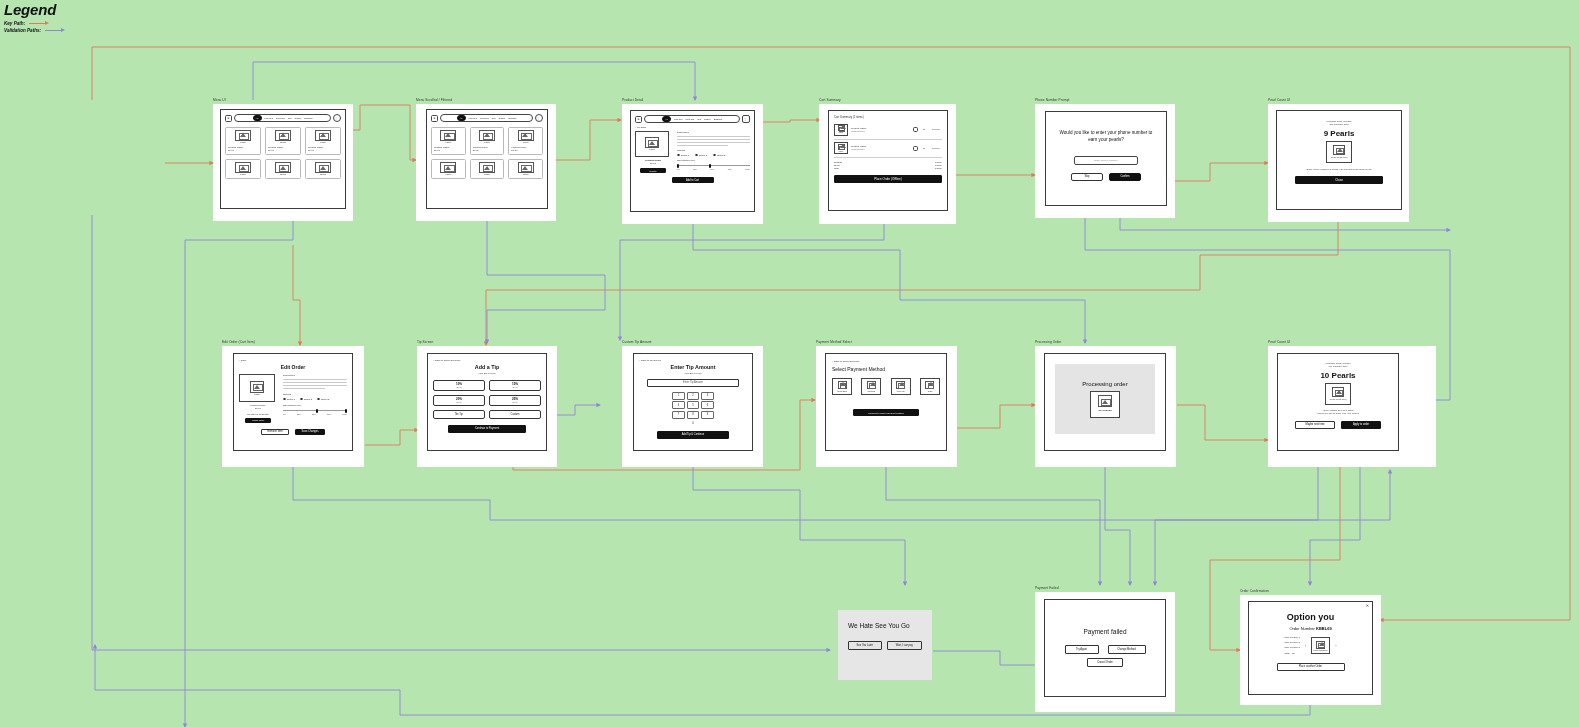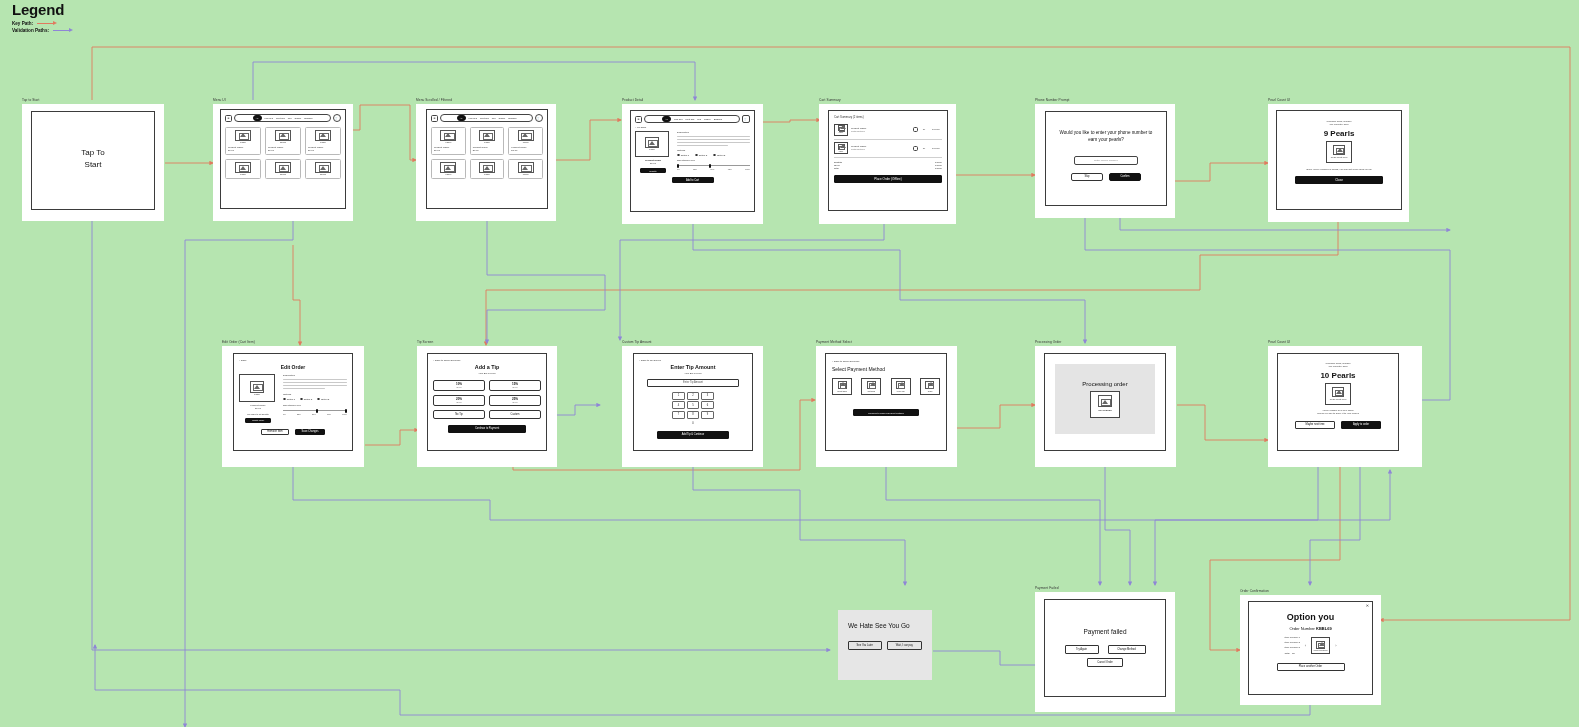--- a/index.html
+++ b/index.html
@@ -7,21 +7,21 @@
     width:1579px;height:727px;
     background:#b6e5b0;
     font-family:"Liberation Sans", sans-serif;
     overflow:hidden;
     position:relative;
   }
   #canvas{position:absolute;inset:0;}
   svg.wires{position:absolute;left:0;top:0;width:1579px;height:727px;pointer-events:none;}
 
   
-  .legend{position:absolute;left:12px;top:2px;z-index:5;}
+  .legend{position:absolute;left:4px;top:2px;z-index:5;font-style:italic;}
   .legend-title{font-size:15px;font-weight:bold;color:#111;letter-spacing:-.2px;line-height:1.1;}
   .legend-row{display:flex;align-items:center;gap:4px;margin-top:2px;}
   .legend-label{font-size:4.6px;color:#111;font-weight:bold;}
   .legend-arrow{width:20px;height:5px;position:relative;}
   .legend-arrow i{position:absolute;left:0;top:2px;width:16px;height:1px;display:block;}
   .legend-arrow b{position:absolute;right:0;top:0px;width:0;height:0;border-top:2.3px solid transparent;border-bottom:2.3px solid transparent;border-left:4px solid;}
 
   
   .frame{position:absolute;}
   .frame-label{font-size:3.2px;color:#333;line-height:1;margin-bottom:1.5px;white-space:nowrap;letter-spacing:.1px;}
@@ -125,31 +125,20 @@
         <path d="M886,462 L886,500 L1100,500 L1100,585"></path>
         <path d="M1105,462 L1105,530 L1130,530 L1130,585"></path>
         <path d="M1318,462 L1318,520 L1155,520 L1155,585"></path>
         <path d="M1360,462 L1360,540 L1310,540 L1310,585"></path>
         <path d="M933,651 L1000,651 L1000,665 L1045,665"></path>
         <path d="M1310,700 L1310,715 L400,715 L400,690 L95,690 L95,645"></path>
       </g>
     </g>
   </svg>
 
-  <div class="frame" style="left:22px;top:99px;width:142px;height:117px;">
-    <div class="frame-label">Tap to Start</div>
-    <div class="frame-body">
-      <div class="screen" style="left:9px;top:12px;width:124px;height:99px;">
-        <div style="position:absolute;left:0;right:0;top:36px;">
-          <div class="ttl" style="font-size:8px;">Tap To</div>
-          <div class="ttl" style="font-size:8px;margin-top:3px;">Start</div>
-        </div>
-      </div>
-    </div>
-  </div>
 
   <div class="frame" style="left:213px;top:99px;width:140px;height:117px;">
     <div class="frame-label">Menu UI</div>
     <div class="frame-body">
       <div class="screen" style="left:7px;top:10px;width:126px;height:100px;padding:4px;">
         <div class="hdr">
           <div class="sq" style="width:7px;height:7px;">☰</div>
           <div class="pill" style="flex:1;height:8px;gap:3px;padding:0 2px;">
             <span class="pill on" style="width:9px;height:5.5px;font-size:2.2px;">All</span>
             <span style="font-size:2.3px;color:#222">Milk Tea</span>
@@ -558,21 +547,21 @@
           <div class="ttl" style="font-size:6px;color:#111;">Processing order</div>
           <div class="imgph" style="width:30px;height:27px;margin-top:4px;">
             <div class="imgbox" style="width:14px;height:12px;"></div>
             <div class="tinytxt" style="margin-top:2px;font-weight:bold;">pic of Boba</div>
           </div>
         </div>
       </div>
     </div>
   </div>
 
-  <div class="frame" style="left:1268px;top:341px;width:154px;height:121px;">
+  <div class="frame" style="left:1268px;top:341px;width:168px;height:121px;">
     <div class="frame-label">Pearl Count UI</div>
     <div class="frame-body">
       <div class="screen" style="left:9px;top:12px;width:122px;height:98px;">
         <div class="tinytxt" style="margin-top:8px;">Welcome back, Rachel!</div>
         <div class="tinytxt">You currently have</div>
         <div class="ttl" style="font-size:8px;font-weight:bold;margin-top:3px;">10 Pearls</div>
         <div class="imgph" style="width:26px;height:22px;margin:3px auto 0;">
           <div class="imgbox" style="width:12px;height:10px;"></div>
           <div class="tinytxt" style="margin-top:1px;">Pearl point icon</div>
         </div>

